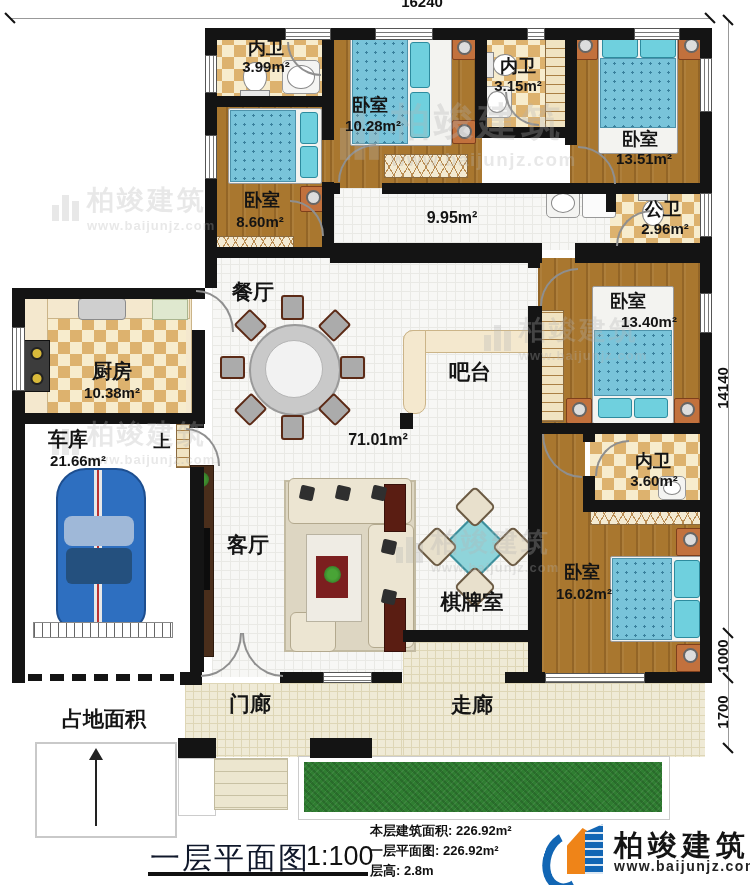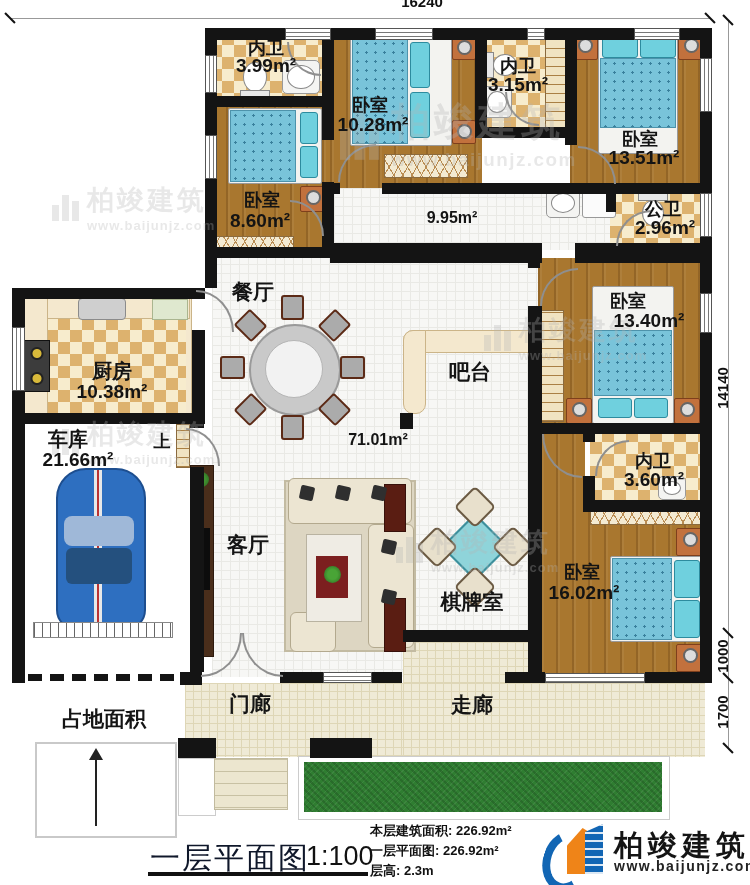--- a/index.html
+++ b/index.html
@@ -30,21 +30,21 @@
   .dch{position:absolute;width:23px;height:25px;background:#ababab;border:2px solid #5c2a16;border-radius:3px;box-sizing:border-box;z-index:3;}
   .tank{position:absolute;background:#e8e8e8;border:1px solid #888;z-index:3;}
   .bowl{position:absolute;background:#fff;border:1px solid #888;border-radius:50%;z-index:3;}
   .snk{position:absolute;background:#f4f4f2;border:1px solid #999;border-radius:5px;z-index:3;}
   .snk div{border:1px solid #888;border-radius:50%;background:#fff;margin:4px;height:calc(100% - 10px);}
   .sofa{position:absolute;background:#ece5d2;border:1px solid #b3a98e;border-radius:6px;z-index:3;}
   .pilD{position:absolute;width:14px;height:14px;background:#2f2f2f;border-radius:2px;z-index:4;transform:rotate(12deg);}
   .cabR{position:absolute;background:#5a1d12;border:1px solid #38110a;z-index:3;}
   
   .rl{position:absolute;transform:translate(-50%,-50%);font-weight:700;color:#141414;white-space:nowrap;z-index:9;font-size:18px;}
-  .ra{font-size:19px;}
+  .ra{font-size:15px;}
   .rb{font-size:21px;}
   .dim{position:absolute;font-weight:700;color:#111;font-size:15px;z-index:9;white-space:nowrap;}
   .dimline{position:absolute;background:#999;z-index:8;}
   .tick{position:absolute;width:14px;height:2px;background:#111;transform:rotate(45deg);z-index:9;}
   
   .wm{position:absolute;z-index:7;opacity:.30;color:#b4b4b4;display:flex;align-items:center;gap:8px;pointer-events:none;}
   .wm-bars{display:flex;align-items:flex-end;gap:3px;}
   .wm-bars i{display:block;background:#b4b4b4;width:7px;}
   .wm-brand{font-size:27px;font-weight:700;letter-spacing:3px;}
   .wm-site{font-size:13px;font-weight:700;letter-spacing:1px;}
@@ -383,21 +383,21 @@
         <div class="wm-brand">柏竣建筑</div>
         <div class="wm-site">www.baijunjz.com</div>
       </span>
   </div>
 
   <div class="ft-title" style="left:150px;top:838px;">一层平面图</div>
   <div class="ft-scale" style="left:306px;top:841px;">1:100</div>
   <div class="ft-rule" style="left:148px;top:872px;width:220px;height:4px;"></div>
   <div class="ft-stat" style="left:370px;top:822px;"><span>本层建筑面积:</span> <span>226.92m²</span></div>
   <div class="ft-stat" style="left:370px;top:842px;"><span>一层平面图:</span> <span>226.92m²</span></div>
-  <div class="ft-stat" style="left:370px;top:862px;"><span>层高:</span> <span>2.3m</span></div>
+  <div class="ft-stat" style="left:370px;top:862px;"><span>层高:</span> <span>2.8m</span></div>
 
   <div class="abs" style="left:543px;top:822px;width:66px;height:60px;z-index:9;">
     <div style="position:absolute;left:0;top:8px;width:32px;height:46px;border:8px solid transparent;border-left-color:#1266b4;border-bottom-color:#1266b4;border-radius:50%;transform:rotate(18deg);"></div>
     <div style="position:absolute;left:24px;top:6px;width:26px;height:46px;background:#ef8418;clip-path:polygon(0 100%,0 38%,60% 0,100% 14%,100% 100%);"></div>
     <div style="position:absolute;left:42px;top:2px;width:18px;height:50px;background:#1266b4;clip-path:polygon(0 16%,100% 0,100% 100%,0 100%);background-image:repeating-linear-gradient(0deg,rgba(255,255,255,.85) 0 2px,transparent 2px 8px);"></div>
   </div>
   <div class="ft-brand" style="left:614px;top:826px;">柏竣建筑</div>
   <div class="ft-site" style="left:614px;top:858px;">www.baijunjz.com</div>
 
 </div>

